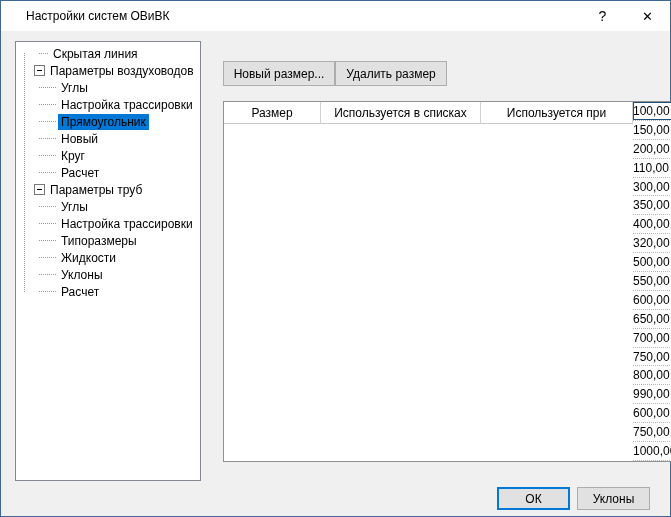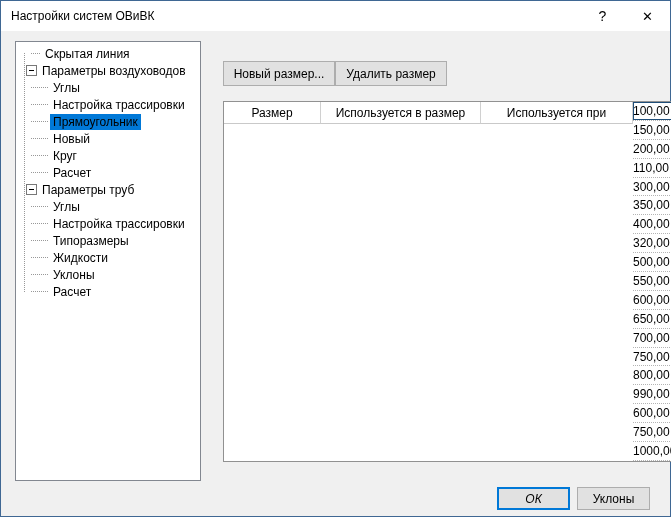--- a/index.html
+++ b/index.html
@@ -5,38 +5,38 @@
   * { margin:0; padding:0; box-sizing:border-box; }
   html,body { width:671px; height:517px; overflow:hidden; }
   body { font-family:"Liberation Sans","DejaVu Sans",sans-serif; font-size:12px; color:#000; background:#fff; }
 
   .window { width:671px; height:517px; background:#f0f0f0;
             border:1px solid var(--window-border,#3f6793);
             display:flex; flex-direction:column; }
 
   
   .titlebar { height:30px; background:#fff; display:flex; align-items:center;
-              padding-left:10px; flex:0 0 auto; }
+              padding-left:25px; flex:0 0 auto; }
   .title { font-size:12px; white-space:nowrap; }
   .tb-buttons { margin-left:auto; display:flex; height:100%; }
   .tb-btn { width:45px; height:100%; border:none; background:transparent;
             font-family:inherit; font-size:13px; color:#000;
             display:flex; align-items:center; justify-content:center; cursor:default; }
   .tb-btn.help { font-size:14px; }
 
   
   .content { height:450px; flex:0 0 auto; display:flex; padding:10px 16px 0 14px; }
 
   
   .tree-panel { width:186px; height:440px; flex:0 0 auto; background:#fff;
                 border:1px solid #828790; position:relative; padding-top:3px;
                 overflow:hidden; }
   .tree-vline { position:absolute; left:8px; top:11px; height:239px; width:0;
                 border-left:1px dotted #989898; }
-  .tree-row { height:17px; display:flex; align-items:center; padding-left:10px;
+  .tree-row { height:17px; display:flex; align-items:center; padding-left:18px;
               position:relative; white-space:nowrap; }
   .expander { width:11px; height:11px; border:1px solid #787878; background:#fff;
               position:relative; z-index:1; flex:0 0 auto; }
   .expander::after { content:""; position:absolute; left:2px; top:4px;
                      width:5px; height:1px; background:#000; }
   .stub { height:0; border-top:1px dotted #989898; flex:0 0 auto; margin-left:5px; }
   .tree-row.lvl0 .stub { width:9px; }
   .tree-row.lvl1 .stub { width:17px; }
   .tree-label { margin-left:2px; padding:1px 3px; }
   .tree-row.selected .tree-label { background:var(--accent,#0078d7); color:#000000; }
@@ -79,21 +79,21 @@
   .sb-arrow { height:17px; flex:0 0 auto; display:flex; align-items:center;
               justify-content:center; font-size:7px; color:#505050; }
   .sb-track { flex:1; position:relative; }
   .sb-thumb { position:absolute; top:1px; left:0; right:0; height:58%;
               background:#cdcdcd; }
 
   
   .footer { height:35px; flex:0 0 auto; display:flex; justify-content:flex-end;
             align-items:flex-start; padding:6px 20px 0 0; gap:7px; }
   .footer .push-btn { width:73px; height:23px; }
-  .push-btn.default { border:2px solid var(--accent,#0078d7);font-style:italic; }
+  .push-btn.default { border:2px solid var(--accent,#0078d7); }
 </style>
 </head>
 <body>
 
 <div class="window">
 
   <div class="titlebar">
     <span class="title">Настройки систем ОВиВК</span>
     <div class="tb-buttons">
       <button class="tb-btn help">
@@ -175,21 +175,21 @@
     <div class="right-panel">
       <div class="button-row">
         <button class="push-btn">Новый размер...</button>
         <button class="push-btn">Удалить размер</button>
       </div>
 
       <div class="table-wrap">
         <div class="grid-area">
           <div class="thead">
               <div class="th col0">Размер</div>
-              <div class="th col1">Используется в размер</div>
+              <div class="th col1">Используется в списках</div>
               <div class="th col2">Используется при</div>
               <div class="th filler"></div>
             </div>
           <div class="tbody">
               <div class="tr">
                 <div class="td col0 focused">100,00</div>
                 <div class="td center col1">
                   <span class="checkbox checked"></span>
                 </div>
                 <div class="td center col2">

